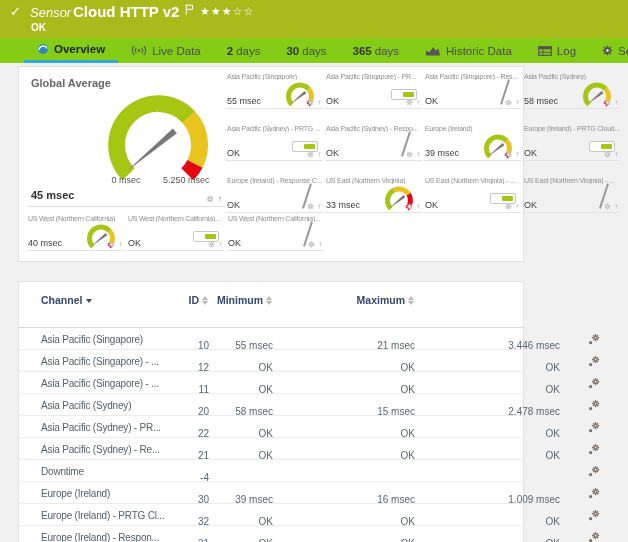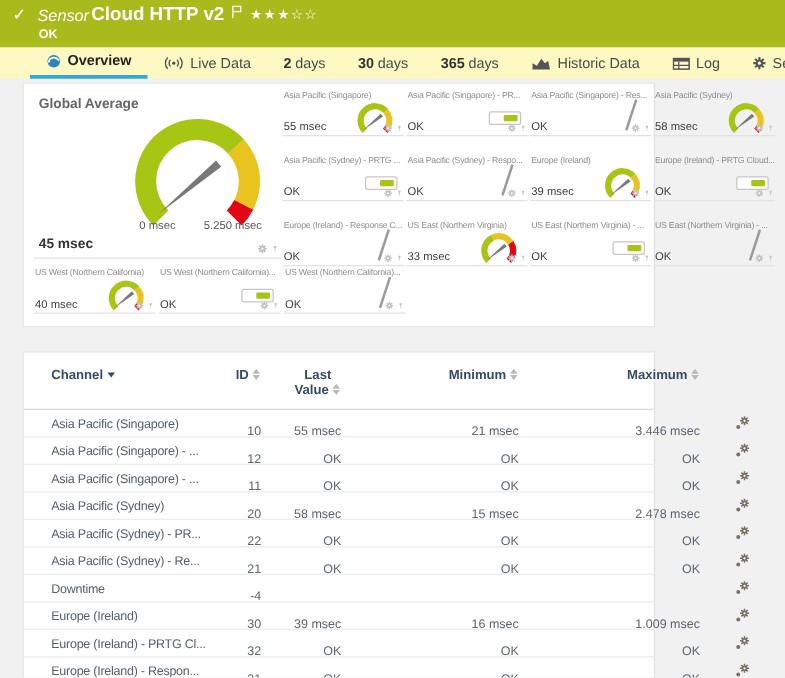--- a/index.html
+++ b/index.html
@@ -12,21 +12,21 @@
   }
   
   .topbar { position:absolute; left:0; top:0; width:628px; height:38px; background:#a9ba1d; color:#fff; }
   .topbar .check { position:absolute; left:10px; top:4px; font-size:13px; font-weight:bold; }
   .topbar .kind  { position:absolute; left:30px; top:5px; font-size:13px; font-style:italic; }
   .topbar .title { position:absolute; left:73px; top:3px; font-size:15px; font-weight:bold; }
   .topbar .flag  { position:absolute; left:185px; top:4px; }
   .topbar .stars { position:absolute; left:200px; top:5px; font-size:11px; letter-spacing:1px; cursor:pointer; }
   .topbar .status{ position:absolute; left:31px; top:22px; font-size:10px; font-weight:bold; }
   
-  .tabbar { position:absolute; left:0; top:38px; width:628px; height:25px; background:#fef9c3;
+  .tabbar { position:absolute; left:0; top:38px; width:628px; height:25px; background:#84cc16;
             display:flex; align-items:stretch; padding-left:24px; }
   .tab { display:flex; align-items:center; gap:5px; padding:0 13px; font-size:11.5px; color:#4a4a4a;
          cursor:pointer; white-space:nowrap; }
   .tab .strong { font-weight:bold; margin-right:3px; color:#333; }
   .tab.active { font-weight:bold; color:#222; border-bottom:3px solid #2fa8dc; }
   .tab svg { flex:0 0 auto; }
   
   .panel { position:absolute; left:18px; width:506px; background:#fff; border:1px solid #e2e2e2; }
   .panel.gauges { top:66px; height:196px; }
   .panel.datatable { top:281px; height:300px; }
@@ -463,24 +463,20 @@
 
 <div class="panel datatable">
   <div class="tbl-head">
     <div>
       <span>Channel</span><span class="caret-down"></span>
     </div>
     <div class="h-right">
       <span>ID</span><span class="sort"></span>
     </div>
     <div class="h-right">
-      <span class="lastv"><span>Last</span><br>
-      <span>Value</span><span class="sort"></span></span>
-    </div>
-    <div class="h-right">
       <span>Minimum</span><span class="sort"></span>
     </div>
     <div class="h-right">
       <span>Maximum</span><span class="sort"></span>
     </div>
     <div></div>
   </div>
   <div id="tbl-body">
       <div class="tbl-row">
     <div class="c-channel">Asia Pacific (Singapore)</div>

